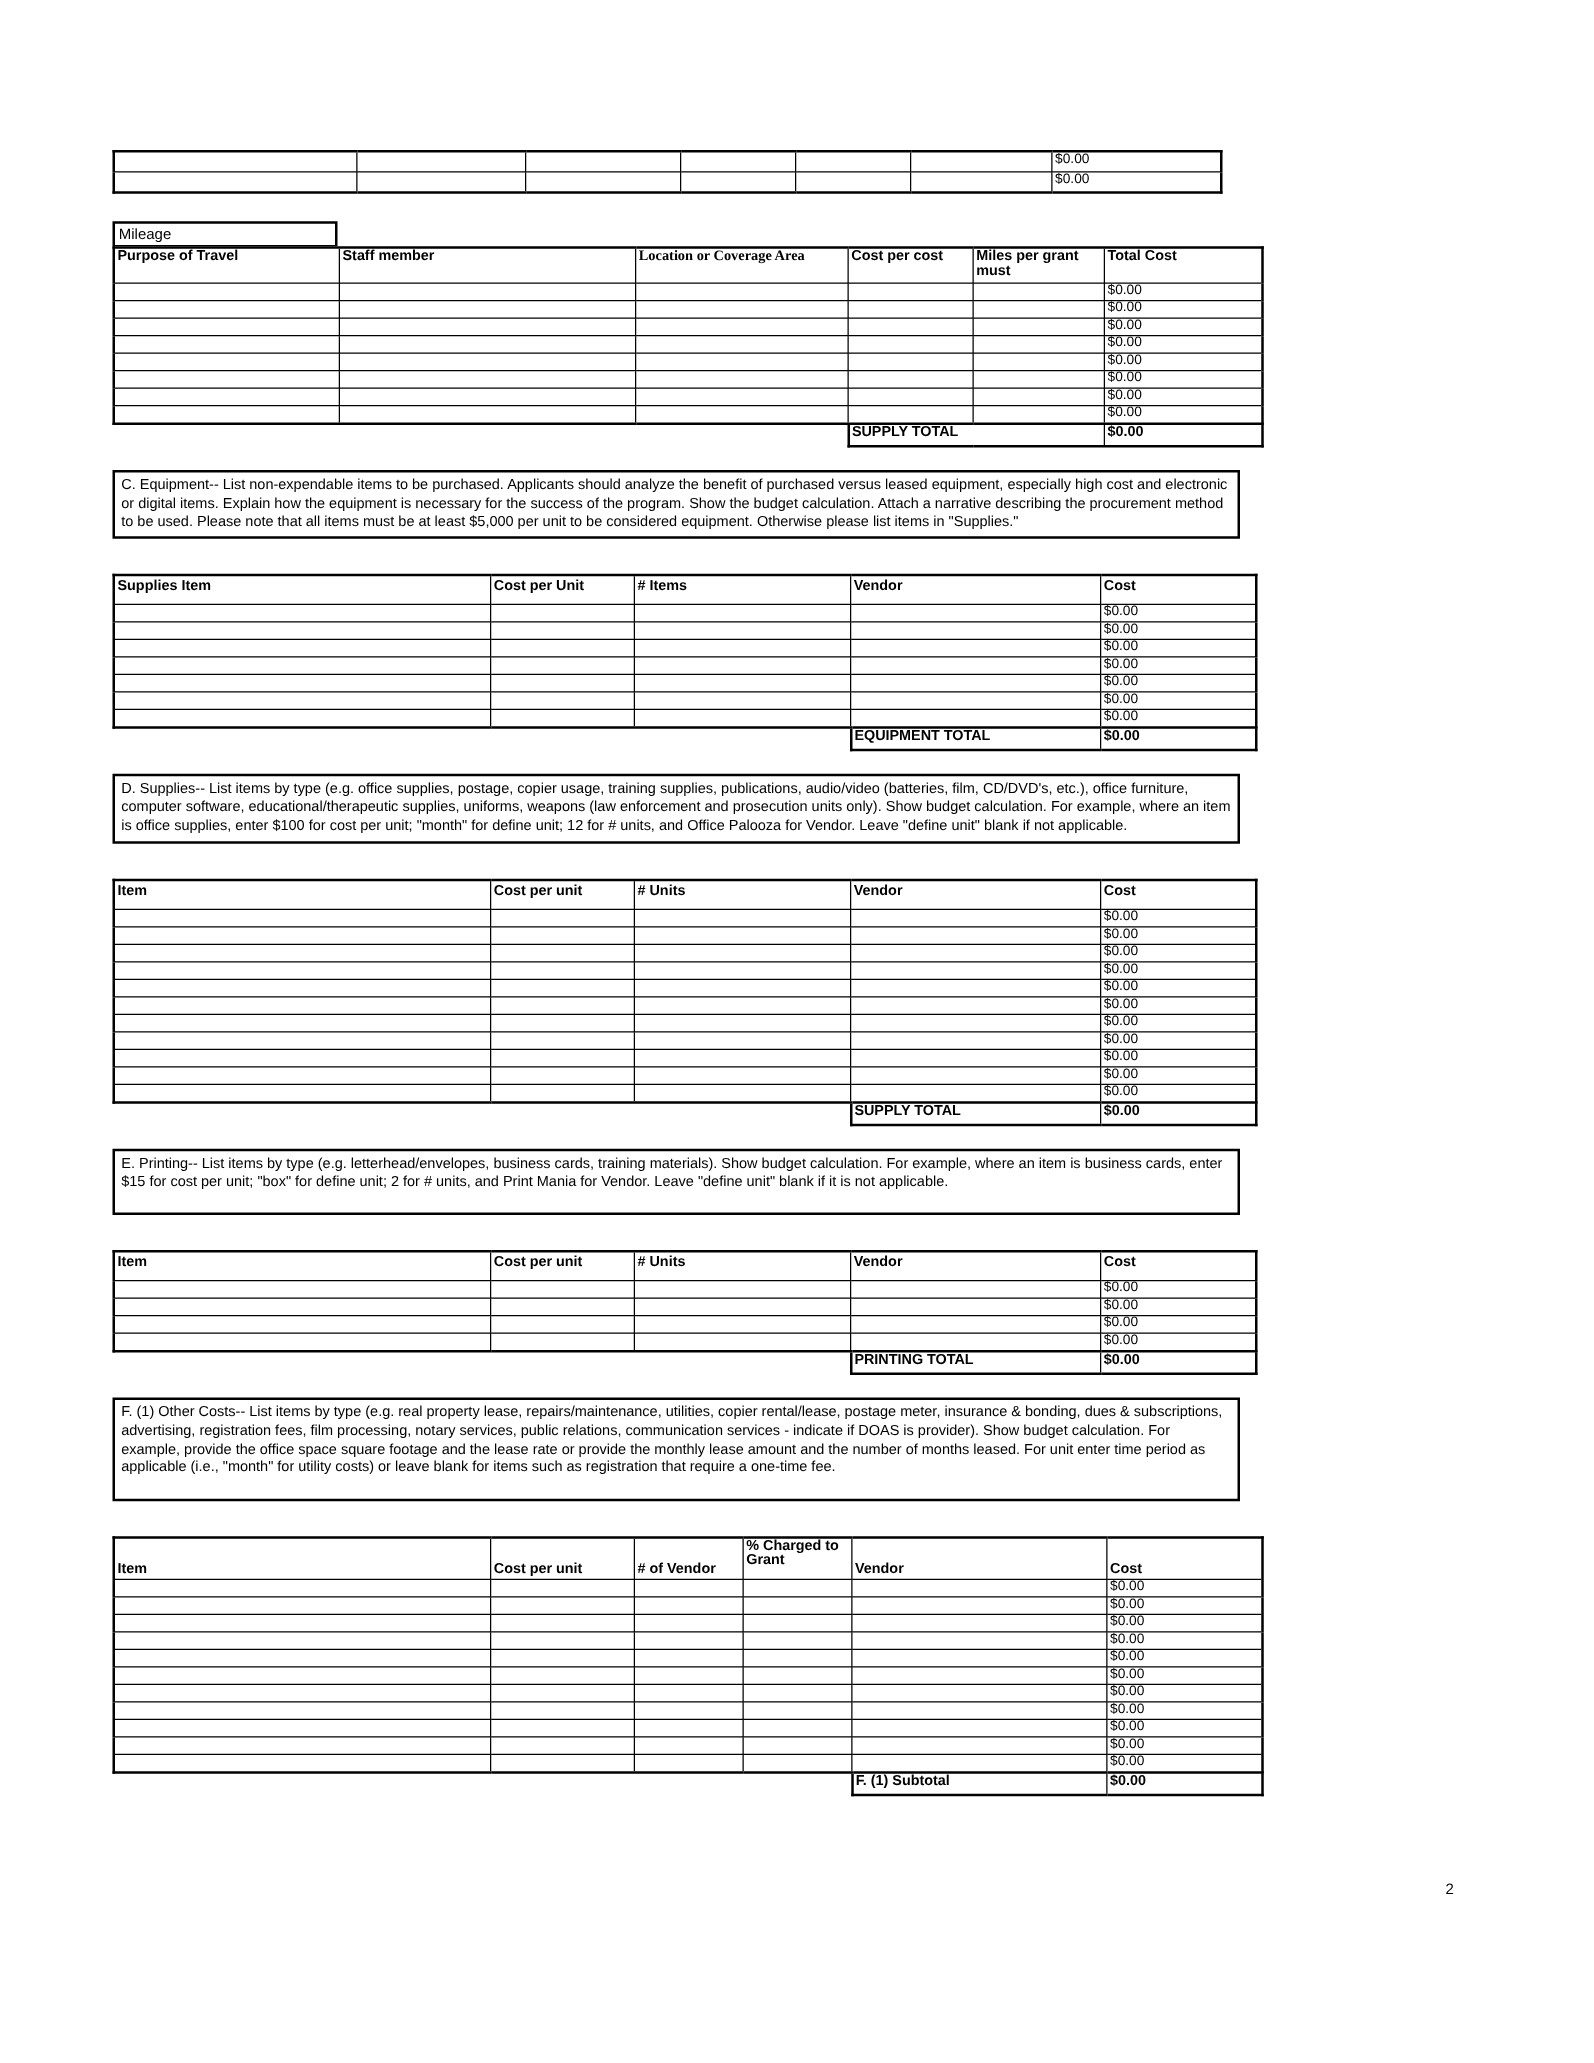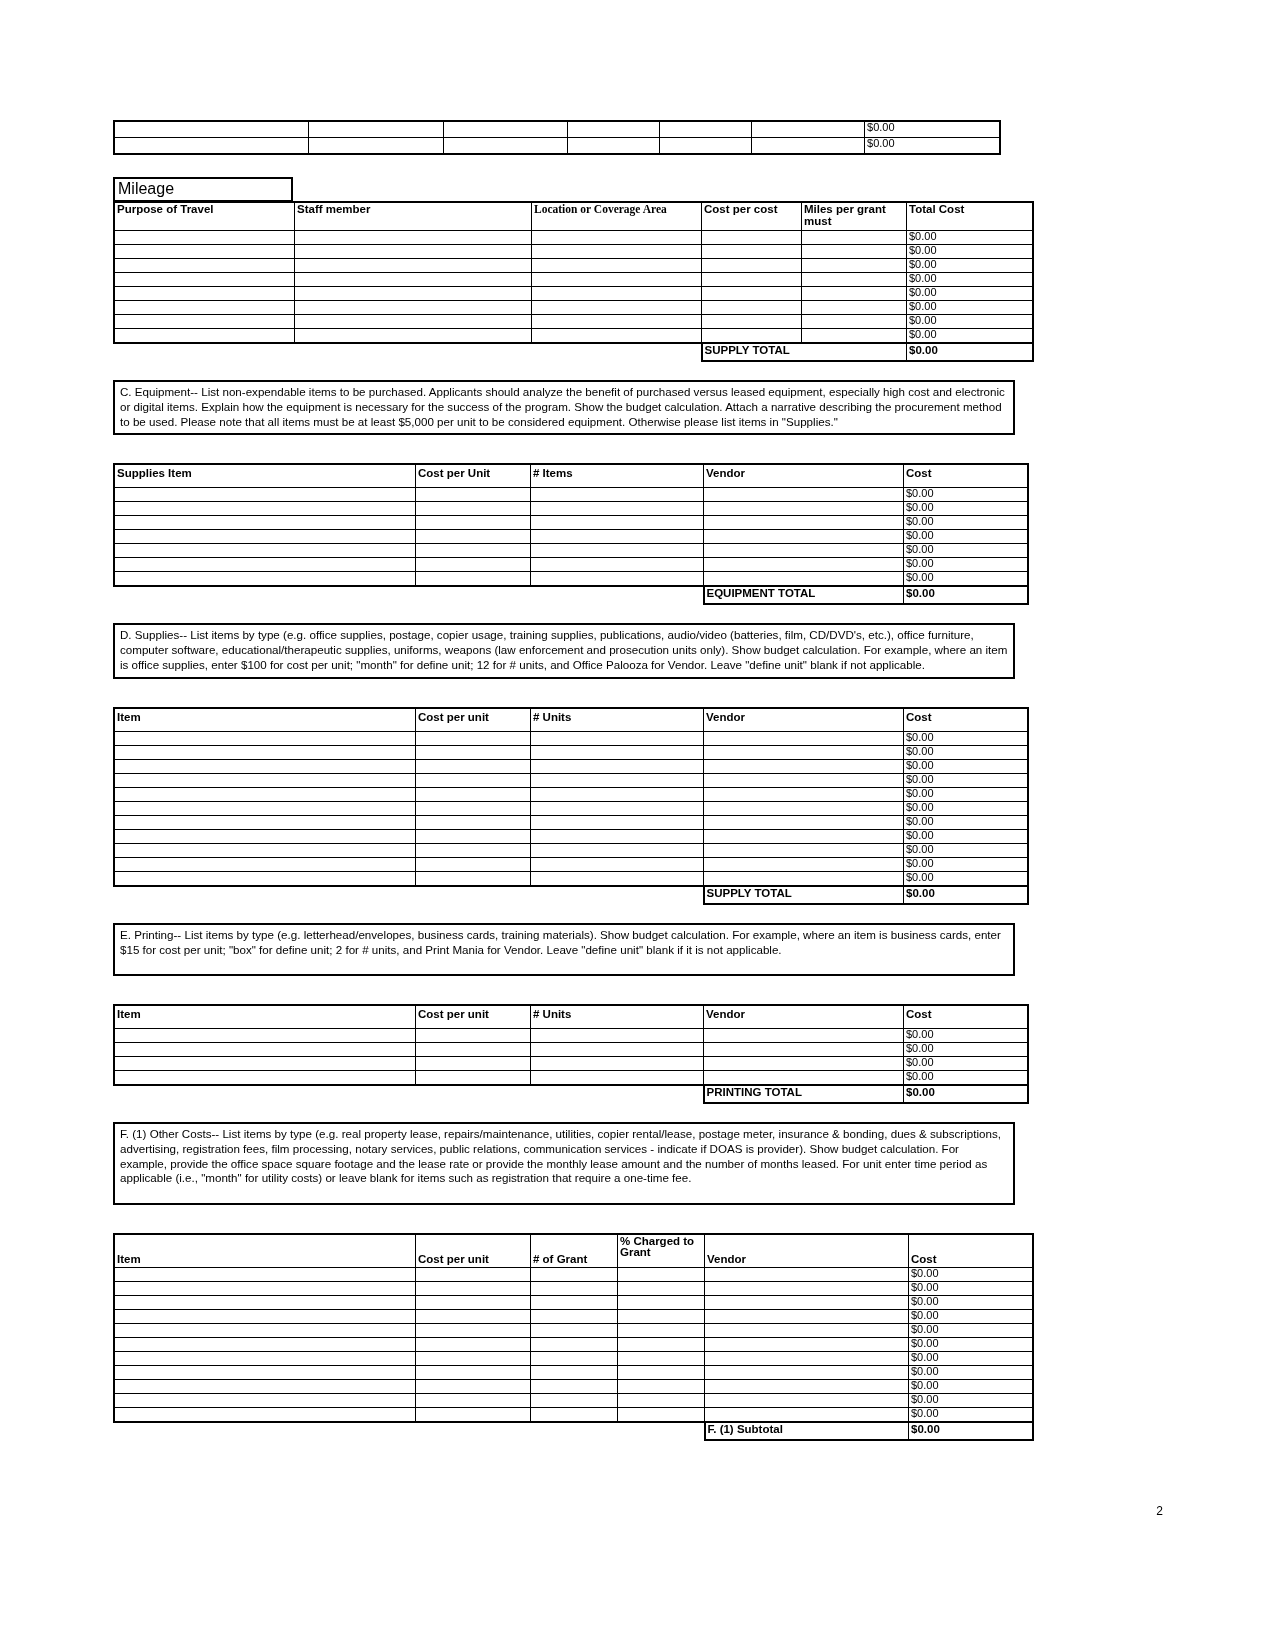--- a/index.html
+++ b/index.html
@@ -14,21 +14,21 @@
     font-family: "Liberation Sans", sans-serif;
     color: #000000;
     position: relative;
     overflow: hidden;
   }
   .page {
     position: relative;
     width: 1259px;
     height: 1650px;
     box-sizing: border-box;
-    padding: 120px 105px 0 113px;
+    padding: 120px 105px 0 90px;
   }
 
   
   table.grid {
     border-collapse: collapse;
     table-layout: fixed;
     width: 888px;
     font-size: 11.5px;
     line-height: 1.05;
   }
@@ -88,21 +88,21 @@
   .spacer22 { height: 22px; }
   .spacer28 { height: 28px; }
   .spacer34 { height: 34px; }
 
   
   .mileage-label {
     border: 2px solid #000;
     border-bottom: 1px solid #000;
     width: 170px;
     box-sizing: content-box;
-    font-size: 16px;
+    font-size: 12px;
     font-weight: normal;
     padding: 1px 3px 2px 3px;
   }
 
   .pagenum {
     position: absolute;
     right: 96px;
     bottom: 132px;
     font-size: 12px;
   }
@@ -457,21 +457,21 @@
     <span>F. (1) Other Costs-- List items by type (e.g. real property lease, repairs/maintenance, utilities, copier rental/lease, postage meter, insurance &amp; bonding, dues &amp; subscriptions, advertising, registration fees, film processing, notary services, public relations, communication services - indicate if DOAS is provider).  Show budget calculation.  For example, provide the office space square footage and the lease rate or provide the monthly lease amount and the number of months leased.  For unit enter time period as applicable (i.e., "month" for utility costs) or leave blank for items such as registration that require a one-time fee.</span>
   </div>
 
   <div class="spacer28"></div>
 
   <table class="grid" id="othercosts-table">
     <tbody>
         <tr>
           <td class="hdr" style="width: 296px; height: 28px; vertical-align: bottom; padding-bottom: 2px; border-left: 2px solid rgb(0, 0, 0); border-top: 2px solid rgb(0, 0, 0);">Item</td>
           <td class="hdr" style="width: 110px; height: 28px; vertical-align: bottom; padding-bottom: 2px; border-top: 2px solid rgb(0, 0, 0);">Cost per unit</td>
-          <td class="hdr" style="width: 82px; height: 28px; vertical-align: bottom; padding-bottom: 2px; border-top: 2px solid rgb(0, 0, 0);"># of Grant</td>
+          <td class="hdr" style="width: 82px; height: 28px; vertical-align: bottom; padding-bottom: 2px; border-top: 2px solid rgb(0, 0, 0);"># of Vendor</td>
           <td class="hdrwrap" style="width: 82px; height: 28px; border-top: 2px solid rgb(0, 0, 0);">% Charged to Grant</td>
           <td class="hdr" style="width: 199px; height: 28px; vertical-align: bottom; padding-bottom: 2px; border-top: 2px solid rgb(0, 0, 0);">Vendor</td>
           <td class="hdr" style="width: 119px; height: 28px; vertical-align: bottom; padding-bottom: 2px; border-right: 2px solid rgb(0, 0, 0); border-top: 2px solid rgb(0, 0, 0);">Cost</td>
         </tr>
         <tr>
           <td style="height: 13px; border-left: 2px solid rgb(0, 0, 0);"></td>
           <td style="height:13px;"></td>
           <td style="height:13px;"></td>
           <td style="height:13px;"></td>
           <td style="height:13px;"></td>

